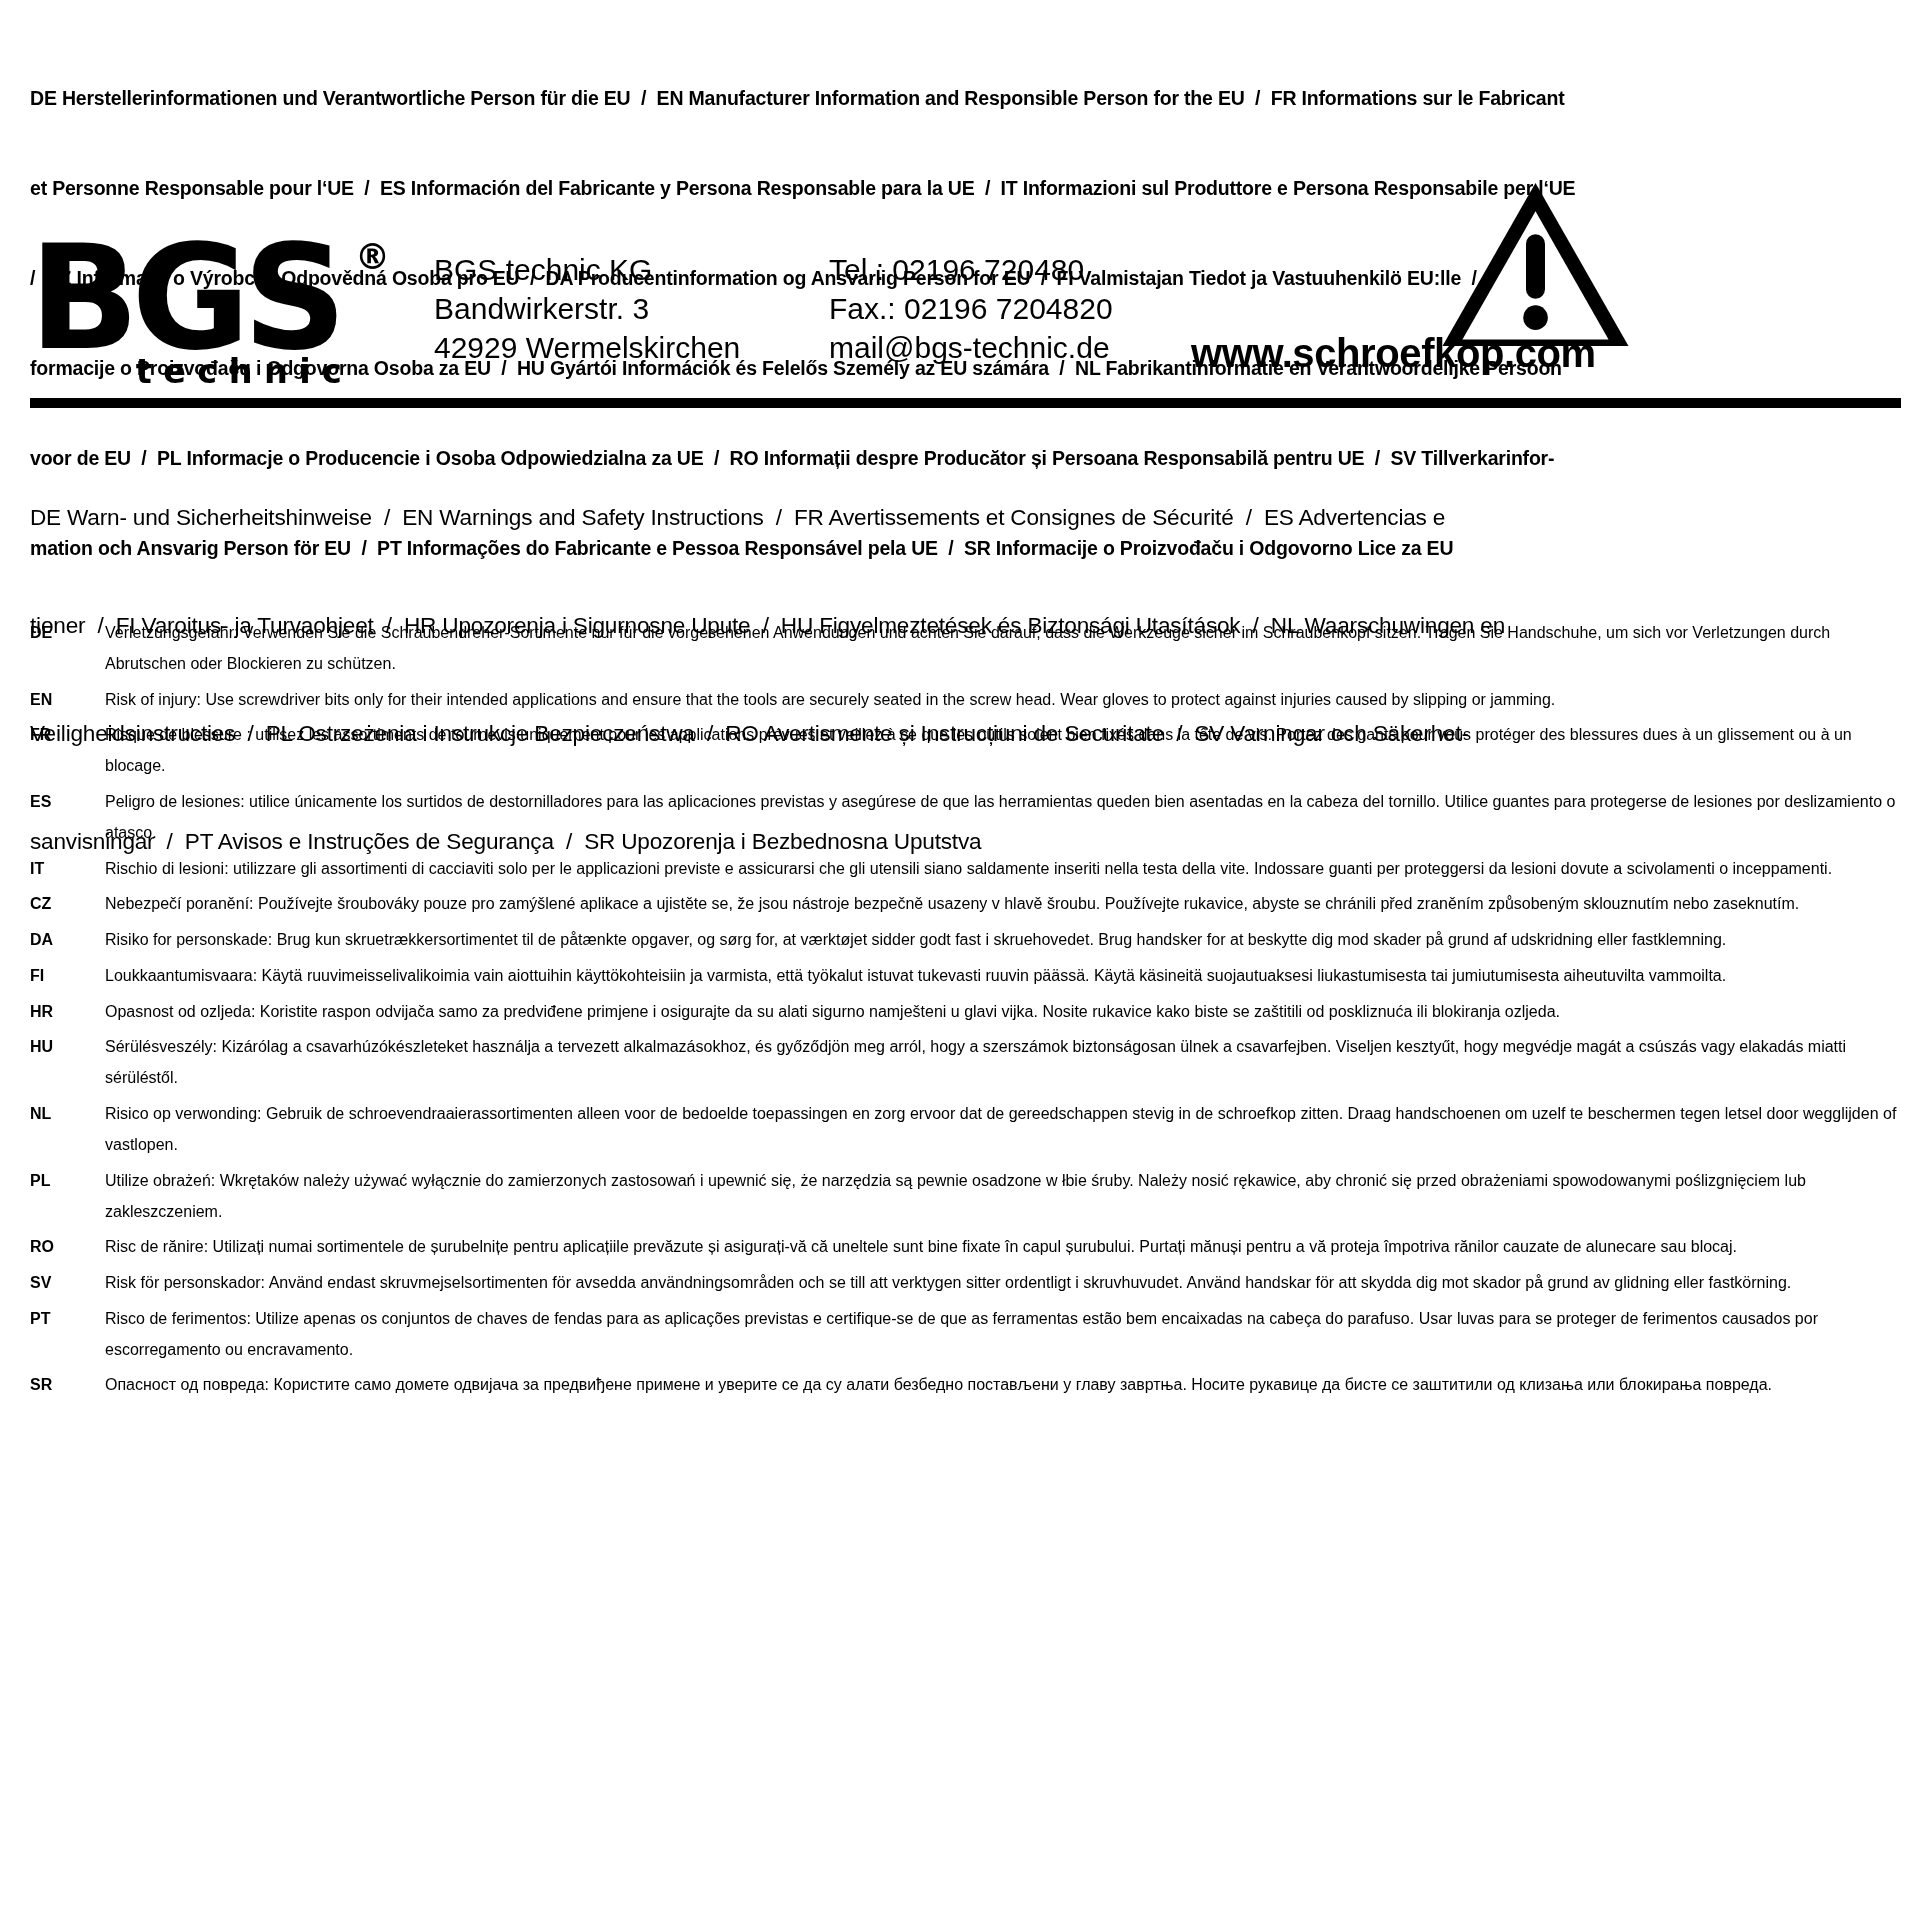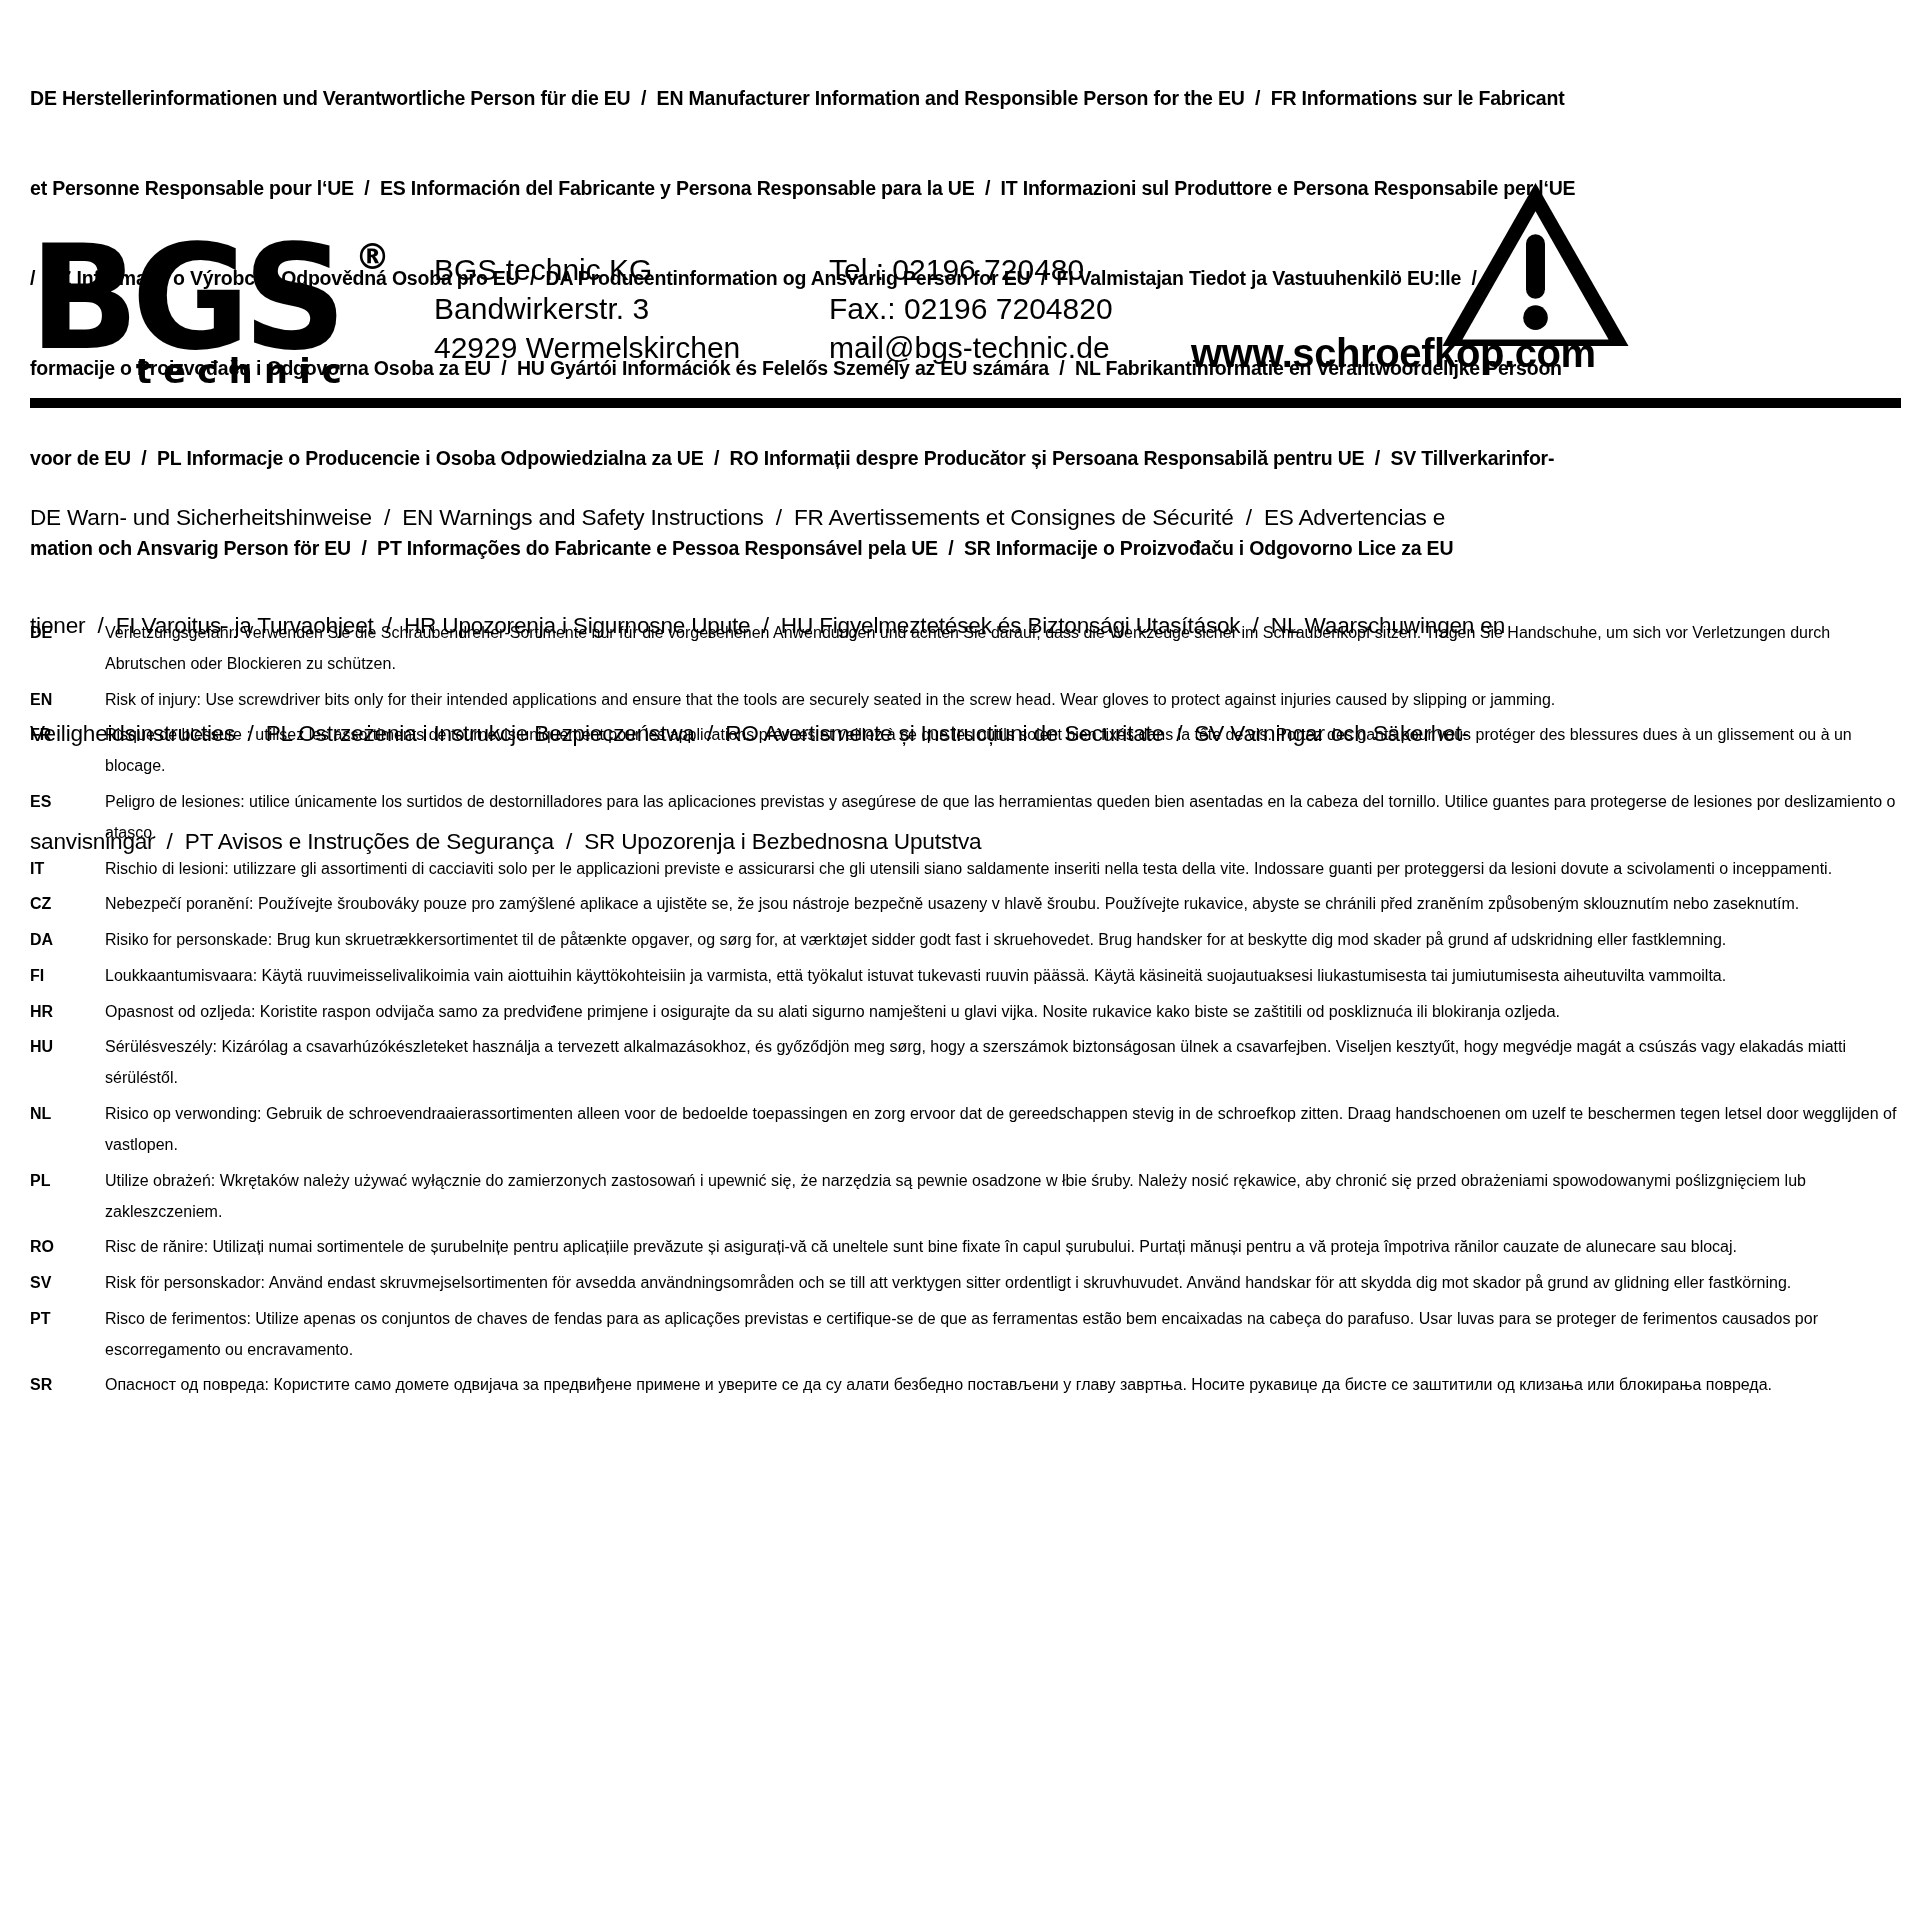--- a/index.html
+++ b/index.html
@@ -191,21 +191,21 @@
     <div class="w-item">
       <span class="w-code">FI</span>
       <span class="w-text">Loukkaantumisvaara: Käytä ruuvimeisselivalikoimia vain aiottuihin käyttökohteisiin ja varmista, että työkalut istuvat tukevasti ruuvin päässä. Käytä käsineitä suojautuaksesi liukastumisesta tai jumiutumisesta aiheutuvilta vammoilta.</span>
     </div>
     <div class="w-item">
       <span class="w-code">HR</span>
       <span class="w-text">Opasnost od ozljeda: Koristite raspon odvijača samo za predviđene primjene i osigurajte da su alati sigurno namješteni u glavi vijka. Nosite rukavice kako biste se zaštitili od poskliznuća ili blokiranja ozljeda.</span>
     </div>
     <div class="w-item">
       <span class="w-code">HU</span>
-      <span class="w-text">Sérülésveszély: Kizárólag a csavarhúzókészleteket használja a tervezett alkalmazásokhoz, és győződjön meg sørg, hogy a szerszámok biztonságosan ülnek a csavarfejben. Viseljen kesztyűt, hogy megvédje magát a csúszás vagy elakadás miatti sérüléstől.</span>
+      <span class="w-text">Sérülésveszély: Kizárólag a csavarhúzókészleteket használja a tervezett alkalmazásokhoz, és győződjön meg arról, hogy a szerszámok biztonságosan ülnek a csavarfejben. Viseljen kesztyűt, hogy megvédje magát a csúszás vagy elakadás miatti sérüléstől.</span>
     </div>
     <div class="w-item">
       <span class="w-code">NL</span>
       <span class="w-text">Risico op verwonding: Gebruik de schroevendraaierassortimenten alleen voor de bedoelde toepassingen en zorg ervoor dat de gereedschappen stevig in de schroefkop zitten. Draag handschoenen om uzelf te beschermen tegen letsel door wegglijden of vastlopen.</span>
     </div>
     <div class="w-item">
       <span class="w-code">PL</span>
       <span class="w-text">Utilize obrażeń: Wkrętaków należy używać wyłącznie do zamierzonych zastosowań i upewnić się, że narzędzia są pewnie osadzone w łbie śruby. Należy nosić rękawice, aby chronić się przed obrażeniami spowodowanymi poślizgnięciem lub zakleszczeniem.</span>
     </div>
     <div class="w-item">

